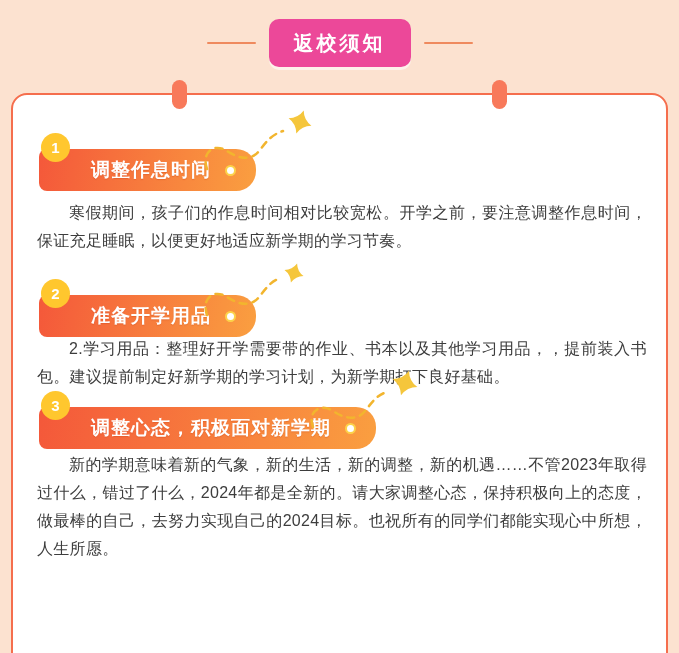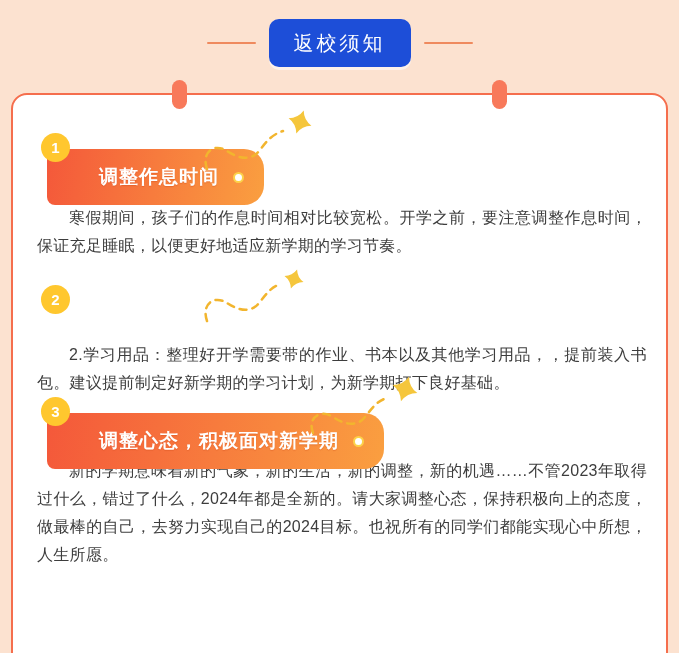--- a/index.html
+++ b/index.html
@@ -8,21 +8,21 @@
     background:#fce2d0;
     font-family:"Liberation Sans","DejaVu Sans",sans-serif;
   }
   
   .header{
     position:absolute;top:23px;left:0;right:0;height:40px;
     display:flex;align-items:center;justify-content:center;gap:13px;
   }
   .hline{width:49px;height:2px;background:#ef8a5e;border-radius:2px;}
   .title-btn{
-    background:#1d4ed8;color:#ffffff;font-size:20px;font-weight:normal;
+    background:#ec4899;color:#ffffff;font-size:20px;font-weight:bold;
     letter-spacing:3px;padding:13px 25px;border-radius:10px;
     box-shadow:0 3px 0 rgba(255,255,255,.55);
     line-height:22px;white-space:nowrap;
   }
   
   .clip{
     position:absolute;top:80px;width:15px;height:29px;
     background:#f8795a;border-radius:8px;z-index:3;
   }
   .clip-left{left:172px;}
@@ -32,21 +32,21 @@
     box-sizing:border-box;background:#ffffff;
     border:2px solid #f56e4d;border-radius:16px;
     z-index:1;
   }
   
   .sec-head{position:relative;height:56px;margin-left:18px;}
   .sec-head.h1{margin-top:38px;}
   .sec-head.h2{margin-top:24px;}
   .sec-head.h3{margin-top:0;}
   .banner{
-    position:absolute;left:16px;top:16px;height:56px;
+    position:absolute;left:8px;top:16px;height:42px;
     display:inline-flex;align-items:center;
     padding:0 20px 0 52px;
     background:linear-gradient(100deg,#f4583a 0%,#fa9f40 100%);
     border-radius:8px 20px 20px 8px;
     font-family:Liberation Mono, monospace;
   }
   .banner-text{
     color:#ffffff;font-size:19px;font-weight:bold;letter-spacing:1px;
     white-space:nowrap;text-shadow:0 1px 1px rgba(200,70,20,.35);
   }
@@ -61,21 +61,21 @@
     color:#ffffff;font-size:15px;font-weight:bold;
   }
   .trail{position:absolute;pointer-events:none;overflow:visible;}
   .trail.t12{left:170px;top:-28px;}
   .trail.t3{left:278px;top:-24px;}
   
   .para{
     margin:0 19px 0 24px;color:#3d3d3d;font-size:16px;line-height:28px;
     text-indent:2em;text-align:justify;letter-spacing:.3px;
   }
-  .para.p1{margin-top:16px;font-family:Liberation Mono, monospace;}
+  .para.p1{margin-top:10px;}
   .para.p2a{margin-top:8px;}
   .para.p2b{margin-top:0;}
   .para.p3{margin-top:4px;}
 </style>
 </head>
 <body>
 
 <div class="page">
 
   <div class="header">
@@ -106,20 +106,24 @@
         </svg>
       </div>
       <p class="para p1">寒假期间，孩子们的作息时间相对比较宽松。开学之前，要注意调整作息时间，保证充足睡眠，以便更好地适应新学期的学习节奏。</p>
     </div>
 
     <div>
       <div class="sec-head h2">
         <div class="badge">
           <span>2</span>
         </div>
+        <div class="banner">
+          <span class="banner-text">准备开学用品</span>
+          <span class="banner-dot"></span>
+        </div>
         <svg class="trail t12" width="130" height="80" viewBox="0 0 130 80">
           <path d="M6,64 C0,46 14,38 26,46 C38,54 50,56 58,46 C66,36 70,30 80,27" fill="none" stroke="#f2b52e" stroke-width="2.5" stroke-dasharray="7 6" stroke-linecap="round"></path>
           <g transform="translate(93,22) rotate(18)">
             <path d="M0,-10 Q2.6,-2.6 10,0 Q2.6,2.6 0,10 Q-2.6,2.6 -10,0 Q-2.6,-2.6 0,-10 Z" fill="#f5c63c"></path>
           </g>
         </svg>
       </div>
       <p class="para p2b">2.学习用品：整理好开学需要带的作业、书本以及其他学习用品，，提前装入书包。建议提前制定好新学期的学习计划，为新学期打下良好基础。</p>
     </div>
 

